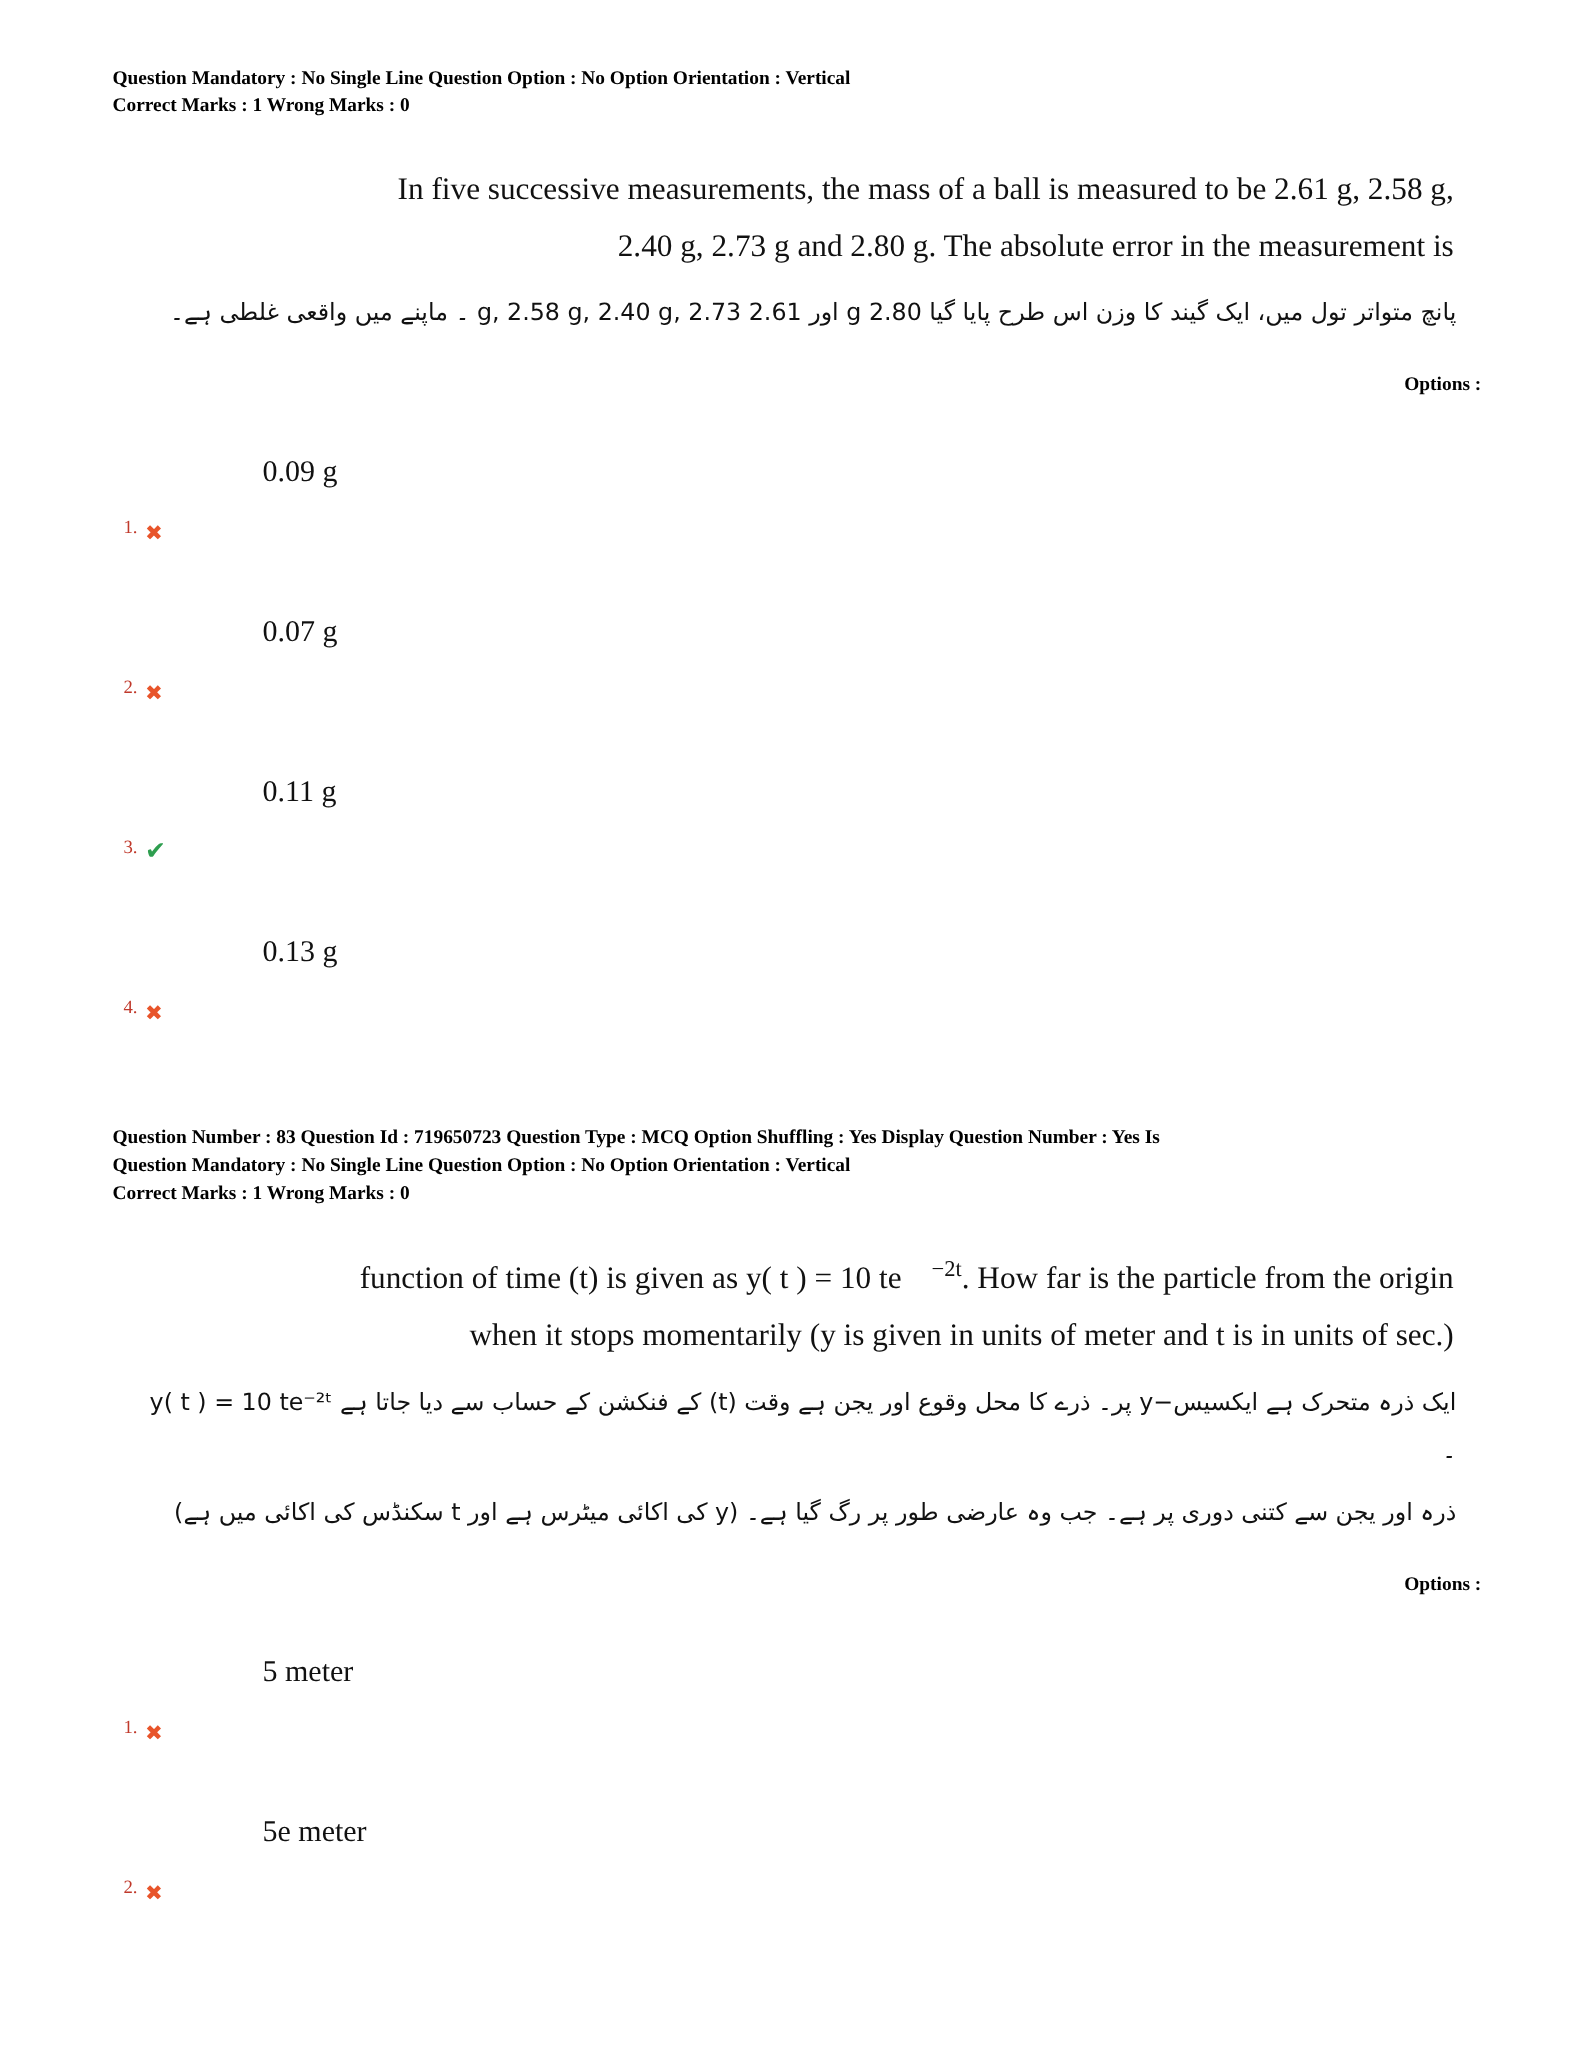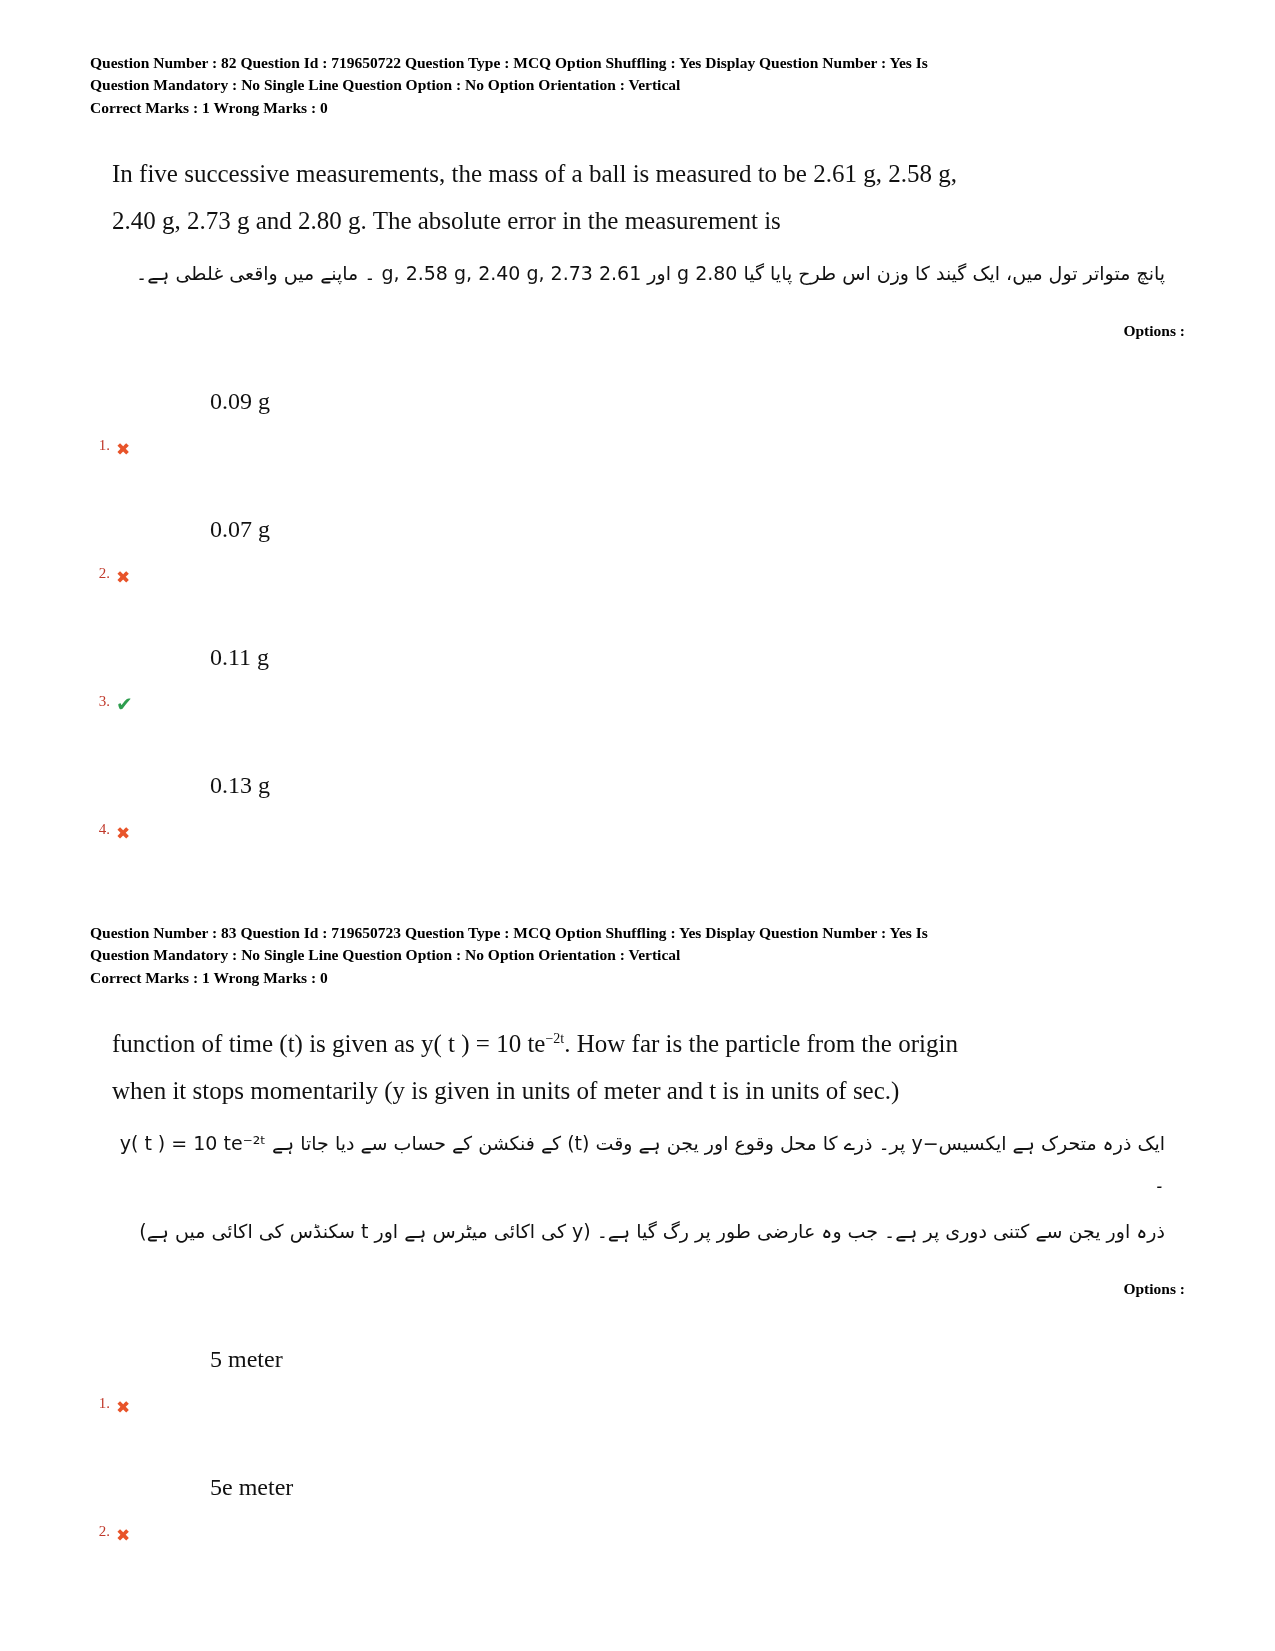--- a/index.html
+++ b/index.html
@@ -29,27 +29,28 @@
     margin: 0 0 0 0;
     max-width: 1000px;
   }
   .meta-line { display: block; }
   .question-block {
     margin-top: 40px;
   }
   .q-text {
     font-size: 25px;
     line-height: 1.85;
-    text-align: left;
+    text-align: right;
     padding: 0 22px 0 22px;
     color: #111;
   }
   .q-text .sup {
-    font-size: 14px;
+    font-size: 18px;
     vertical-align: super;
+    margin-left: 24px;
   }
   .urdu {
     direction: rtl;
     text-align: right;
     font-family: "DejaVu Sans", sans-serif;
     font-size: 19px;
     line-height: 2.0;
     color: #111;
     margin-top: 10px;
     padding: 0 20px;
@@ -95,21 +96,20 @@
   }
   .spacer-lg { height: 70px; }
 </style>
 </head>
 <body>
 
 <div class="page">
 
   <div class="question-block" style="margin-top:0">
     <div class="meta">
-      <span class="meta-line">Question Number : 82 Question Id : 719650722 Question Type : MCQ Option Shuffling : Yes Display Question Number : Yes Is</span>
       <span class="meta-line">Question Mandatory : No Single Line Question Option : No Option Orientation : Vertical</span>
       <span class="meta-line">Correct Marks : 1 Wrong Marks : 0</span>
     </div>
 
     <div class="q-text" style="margin-top:32px">
       <div>In five successive measurements, the mass of a ball is measured to be 2.61 g, 2.58 g,</div>
       <div>2.40 g, 2.73 g and 2.80 g. The absolute error in the measurement is</div>
     </div>
 
     <div class="urdu lines">

